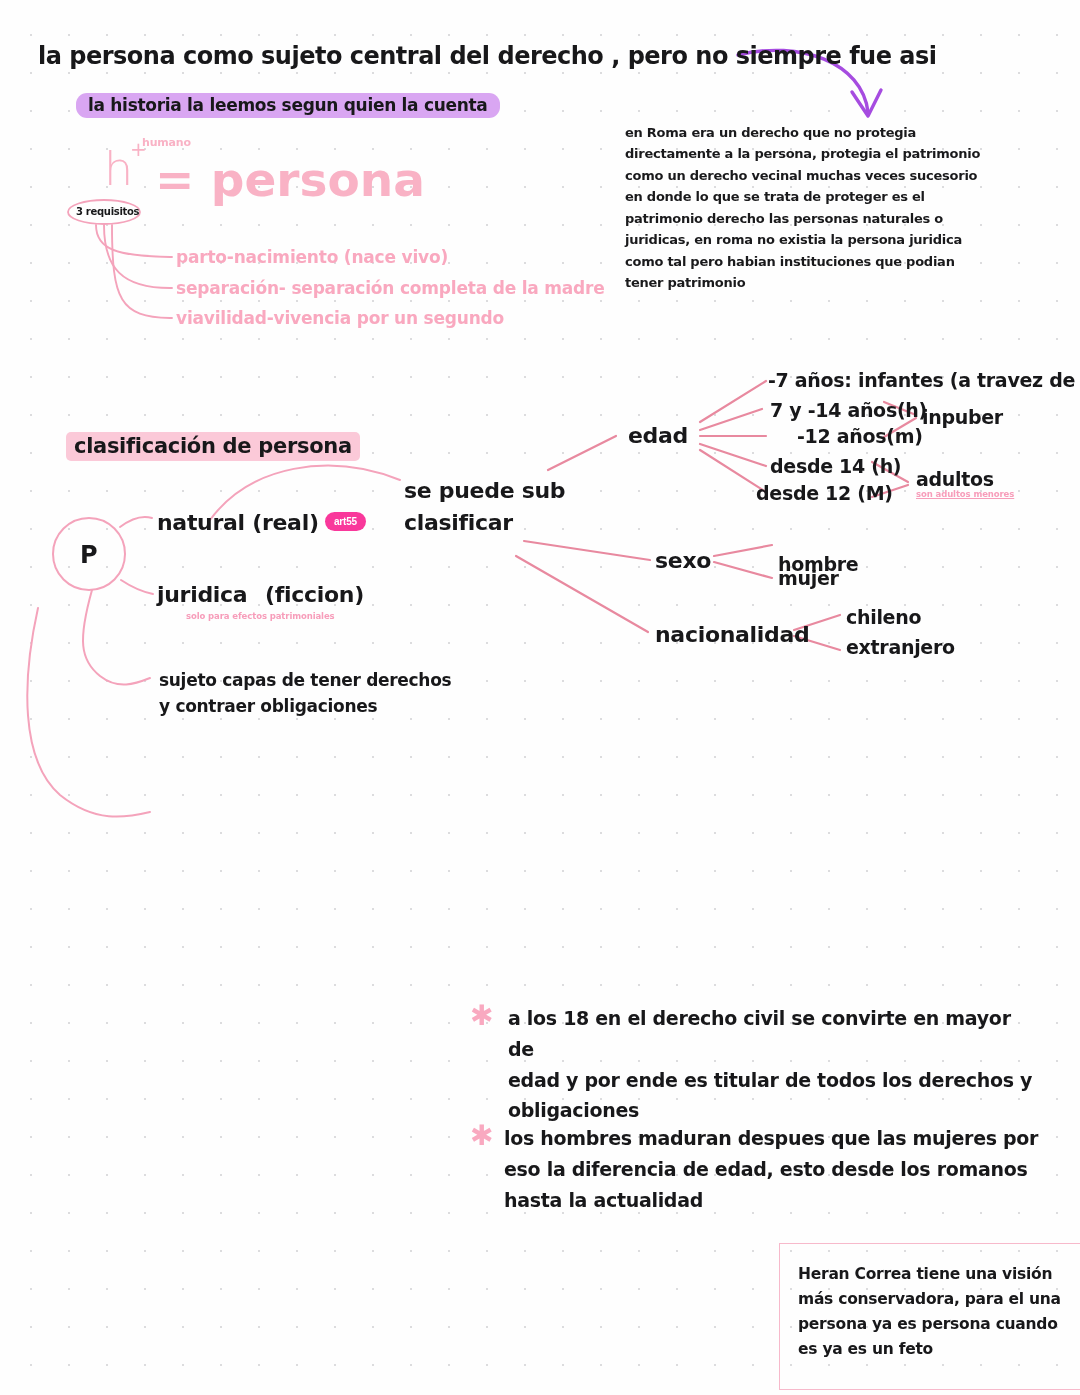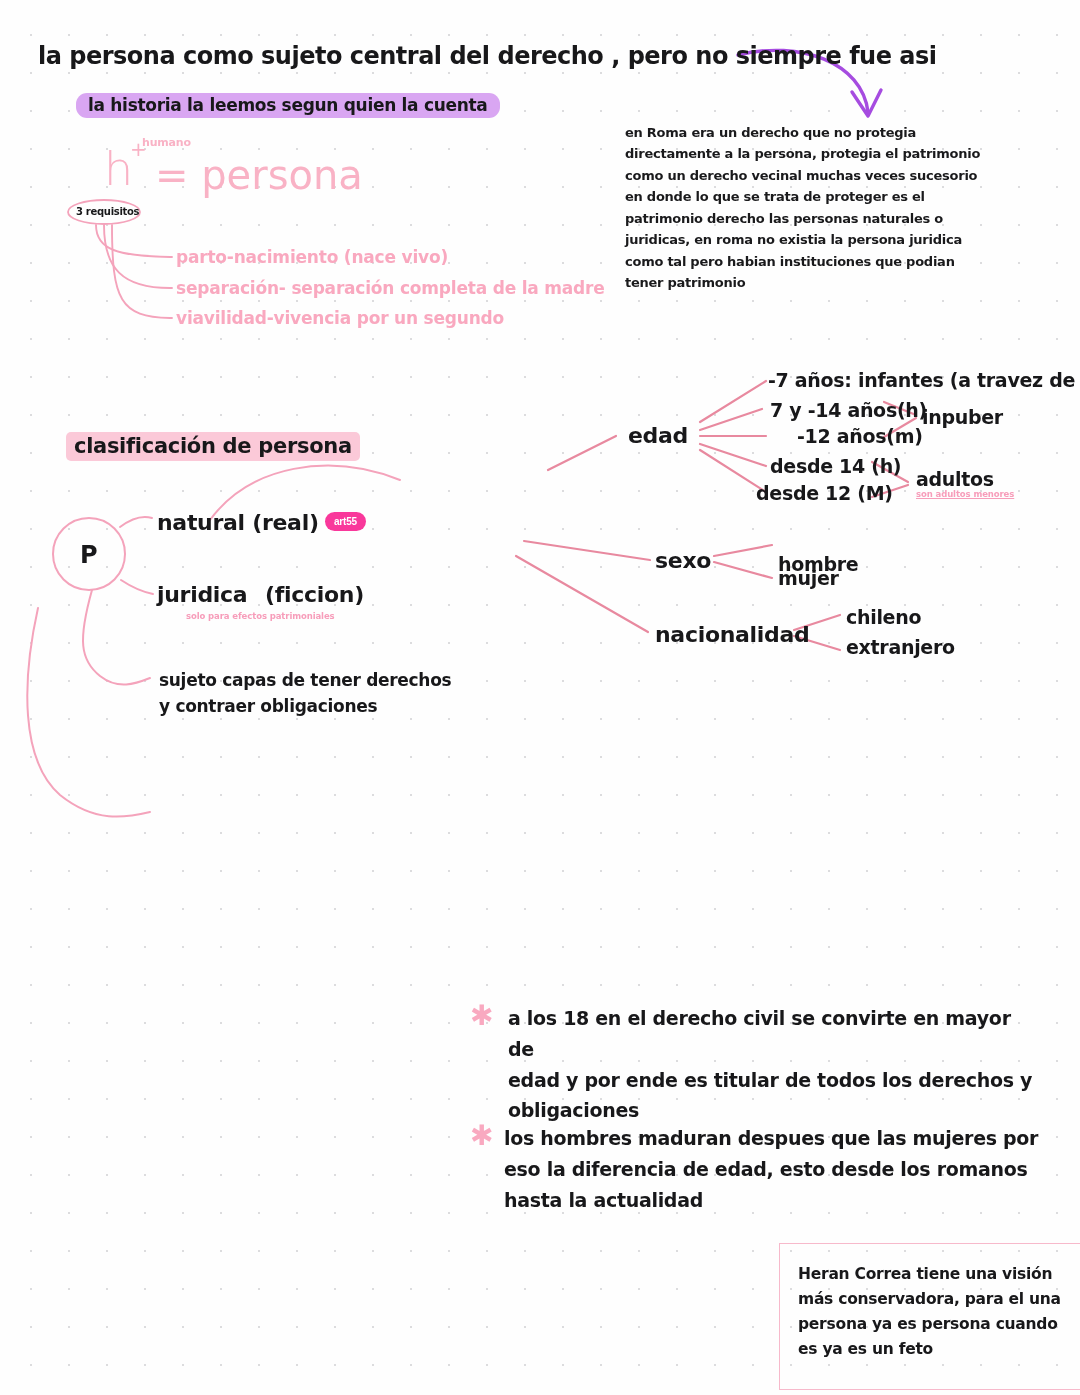--- a/index.html
+++ b/index.html
@@ -59,23 +59,23 @@
     font-size: 10px;
     font-weight: 700;
     border-radius: 10px;
     padding: 4px 9px 4px 9px;
     letter-spacing: -0.2px;
     white-space: pre;
     font-family: Liberation Sans, sans-serif;
     margin-left: 8px;
   }
   .persona-eq {
-    font-size: 40px;
+    font-size: 47px;
     color: #f9b2c5;
-    font-weight: 400;
+    font-weight: 700;
     letter-spacing: 0px;
   }
   .h-glyph {
     font-size: 46px;
     color: #f9b2c5;
     font-weight: 300;
     font-family: "DejaVu Sans", sans-serif;
   }
   .plus-glyph {
     font-size: 20px;
@@ -268,20 +268,22 @@
   <div class="circle-p" style="left:52px; top:517px;"></div>
   <div class="txt circle-p-label" style="left:80px; top:539px;">P</div>
 
   <div class="txt node-lg" style="left:157px; top:508px;">natural (real)</div>
   <div class="badge-art" style="left:317px; top:512px;">art55</div>
 
   <div class="txt node-lg" style="left:157px; top:580px;">juridica</div>
   <div class="txt node-lg" style="left:265px; top:580px;">(ficcion)</div>
   <div class="txt sub-note-plain" style="left:186px; top:611px;">solo para efectos patrimoniales</div>
 
+  <div class="txt node-lg" style="left:404px; top:475px; white-space:pre-line; line-height:1.45;">se puede sub
+clasificar</div>
 
   <div class="txt node-sm" style="left:159px; top:668px; white-space:pre-line; line-height:1.5;">sujeto capas de tener derechos
  y contraer obligaciones</div>
 
 
   <div class="txt node-lg" style="left:628px; top:421px;">edad</div>
 
   <div class="txt node-md" style="left:768px; top:368px;">-7 años: infantes (a travez de tutor)</div>
   <div class="txt node-md" style="left:770px; top:398px;">7 y -14 años(h)</div>
   <div class="txt node-md" style="left:797px; top:424px;">-12 años(m)</div>

